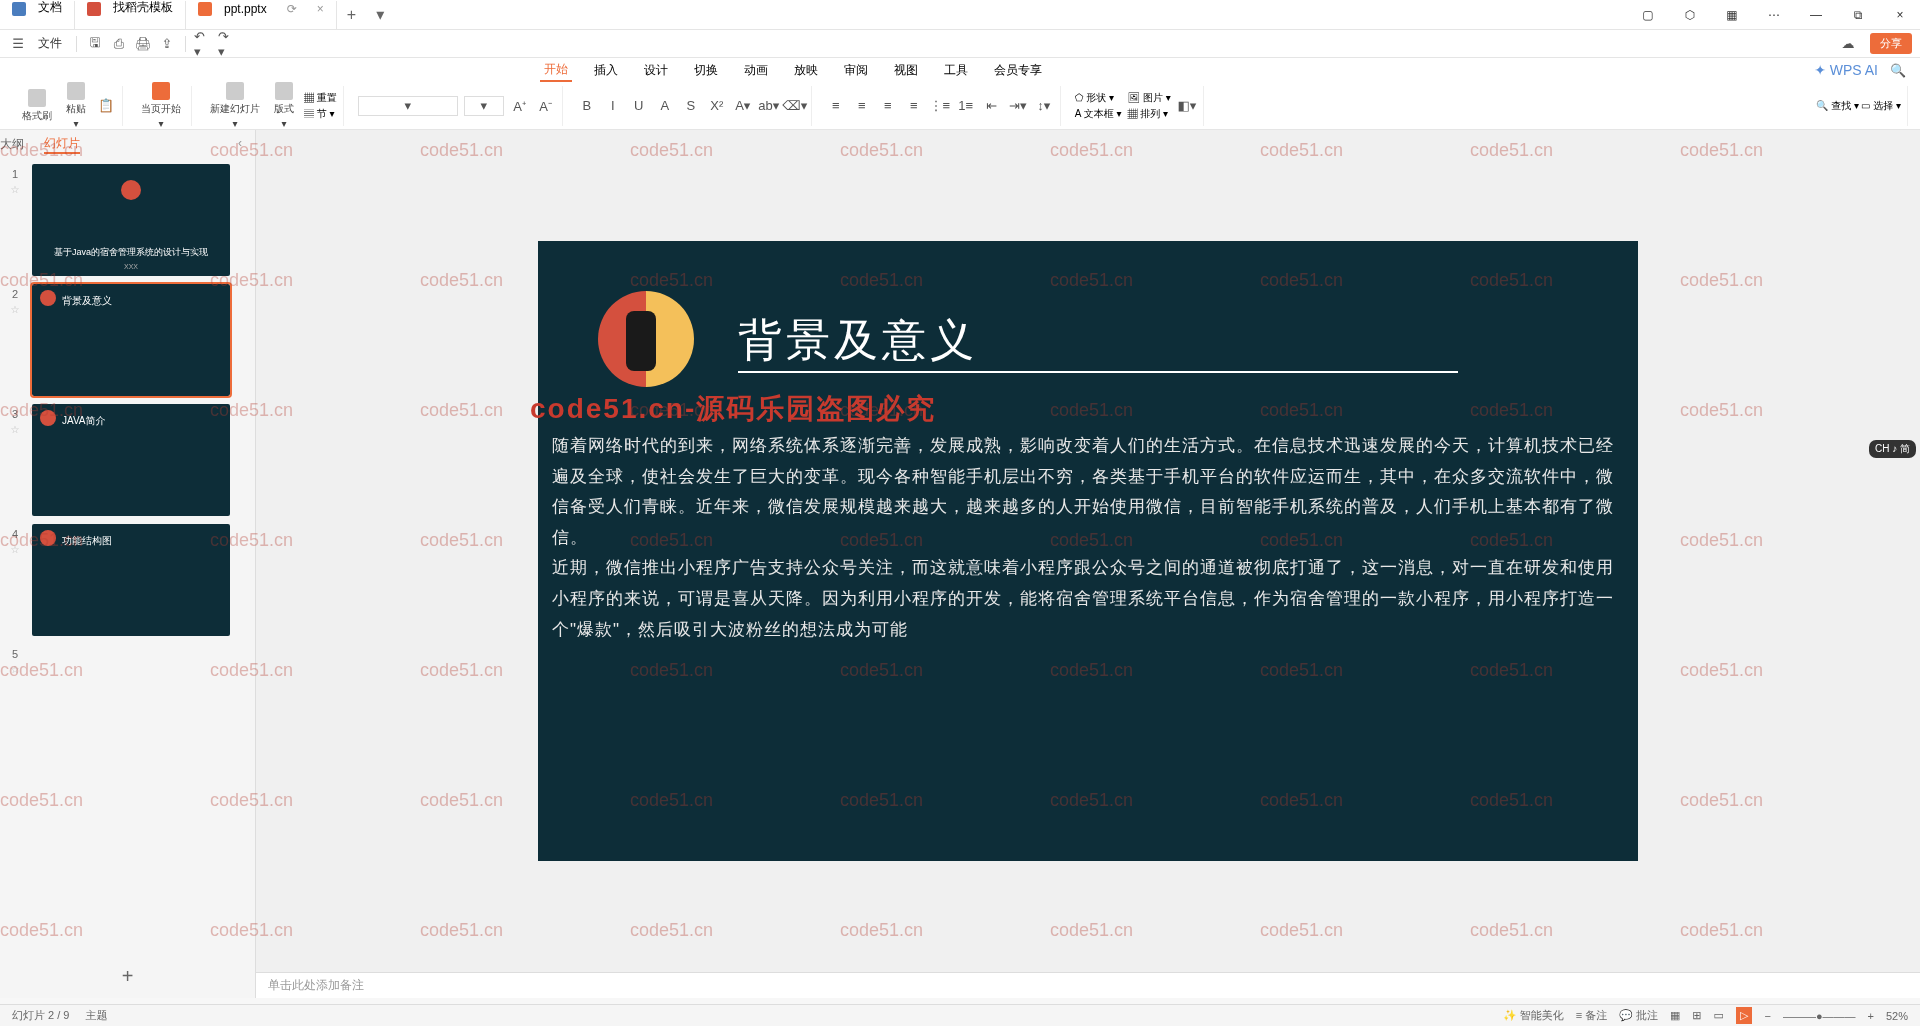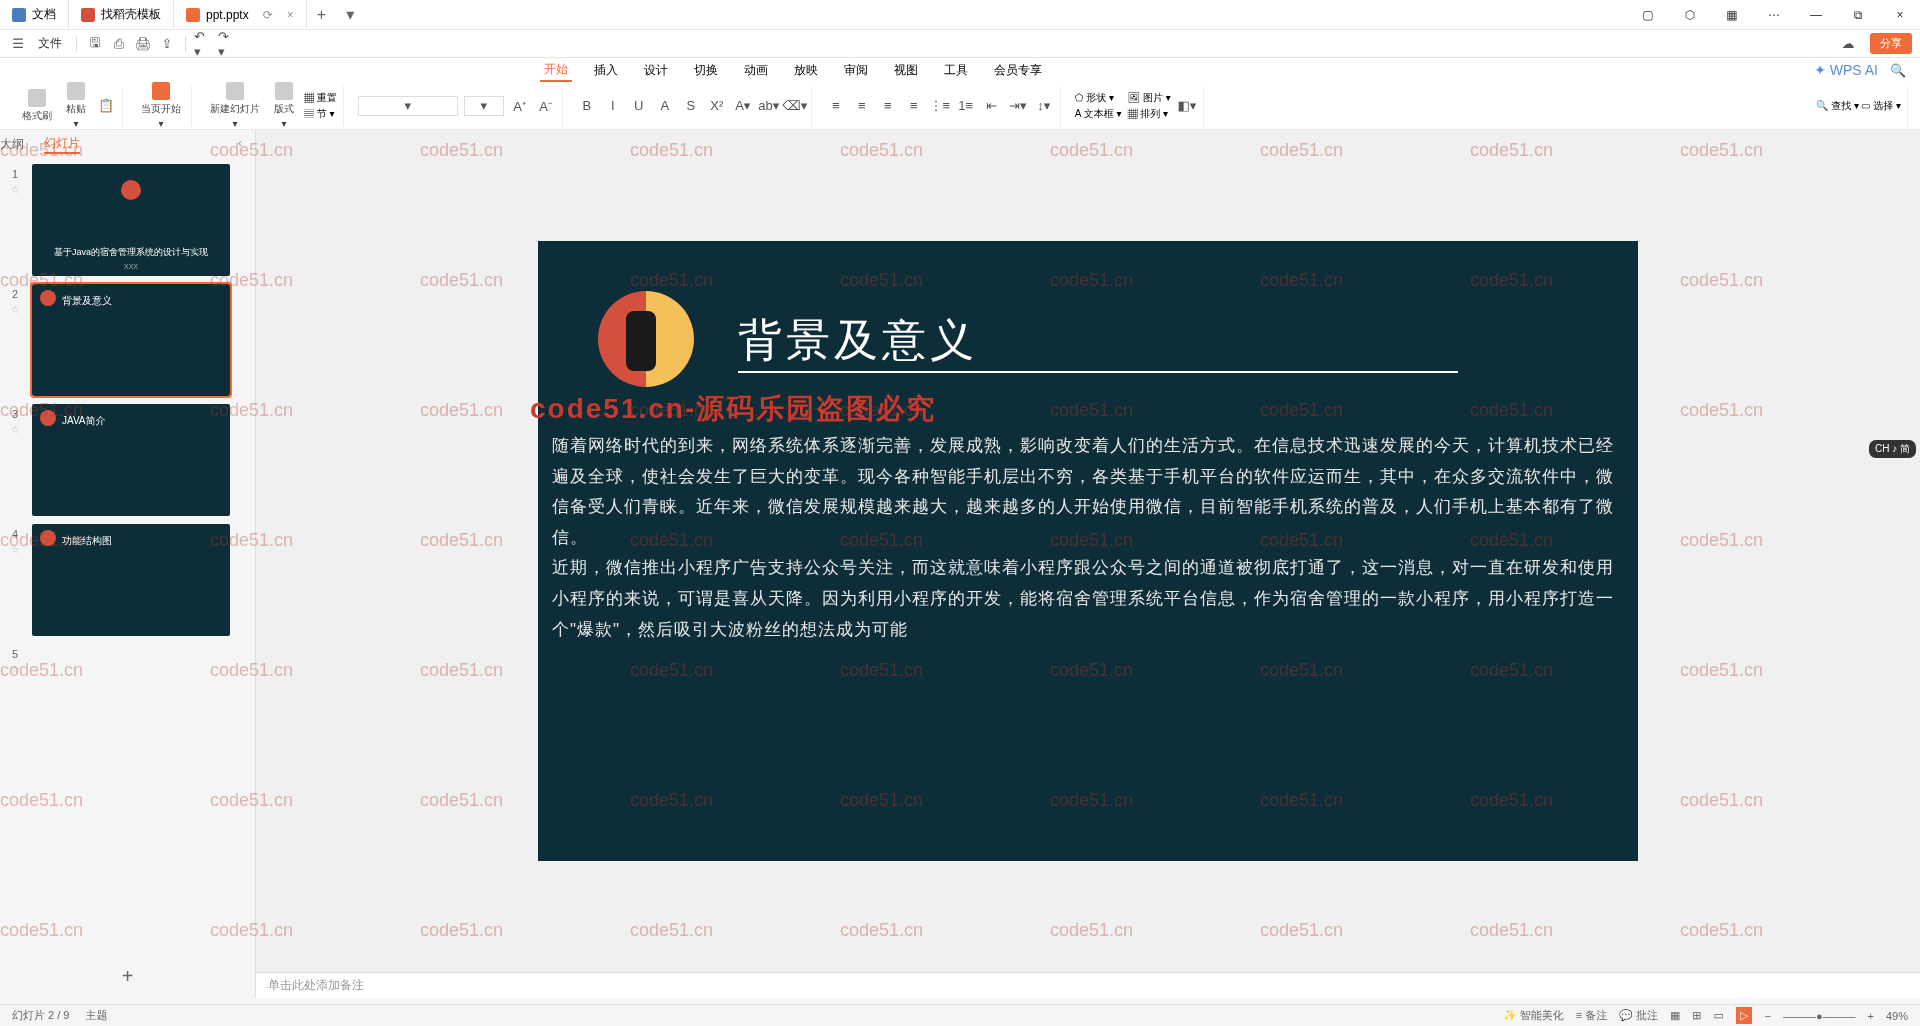--- a/index.html
+++ b/index.html
@@ -1,18 +1,18 @@
 <!DOCTYPE html>
 <html><head>
 <meta charset="utf-8">
 <style>
 *{margin:0;padding:0;box-sizing:border-box;font-family:"Microsoft YaHei",sans-serif}
 body{background:#f7f7f7;height:1026px;width:1920px;overflow:hidden;position:relative}
 .titlebar{height:30px;background:#fff;display:flex;align-items:center;border-bottom:1px solid #e5e5e5}
-.tab{height:28px;padding:0 12px;display:flex;align-items:center;gap:6px;font-size:12px;border-right:1px solid #e5e5e5;cursor:pointer}
+.tab{height:28px;padding:13px 12px;display:flex;align-items:flex-end;gap:12px;font-size:12px;border-right:1px solid #e5e5e5;cursor:pointer}
 .tab.active{background:#fff}
 .tab-icon{width:14px;height:14px;background:#4a7dbe;border-radius:2px;display:inline-block}
 .tab-icon.orange{background:#ed6c3a}
 .tab-icon.red{background:#d4503e}
 .tab-close{margin-left:8px;color:#999;cursor:pointer}
 .newtab{padding:0 10px;color:#666;cursor:pointer}
 .wincontrols{margin-left:auto;display:flex;gap:2px}
 .wincontrols span{width:40px;height:30px;display:flex;align-items:center;justify-content:center;color:#333;cursor:pointer;font-size:12px}
 .menubar{height:28px;background:#fff;display:flex;align-items:center;padding:0 8px;gap:4px;border-bottom:1px solid #e5e5e5}
 .menubtn{font-size:12px;padding:2px 6px;cursor:pointer;color:#333}
@@ -278,21 +278,21 @@
     <span>✨ <span>智能美化</span></span>
     <span>≡ <span>备注</span></span>
     <span>💬 <span>批注</span></span>
     <span>▦</span>
     <span>⊞</span>
     <span>▭</span>
     <span style="background:#ed6c3a;color:#fff;padding:2px 4px">▷</span>
     <span>−</span>
     <span>———●———</span>
     <span>+</span>
-    <span>49%</span>
+    <span>52%</span>
   </div>
 </div>
 
 <div class="imebadge">CH ♪ 简</div>
 <div class="redoverlay">code51.cn-源码乐园盗图必究</div>
 
 <div class="watermark" style="top: 140px; left: 0px;">code51.cn</div>
 <div class="watermark" style="top: 140px; left: 210px;">code51.cn</div>
 <div class="watermark" style="top: 140px; left: 420px;">code51.cn</div>
 <div class="watermark" style="top: 140px; left: 630px;">code51.cn</div>

